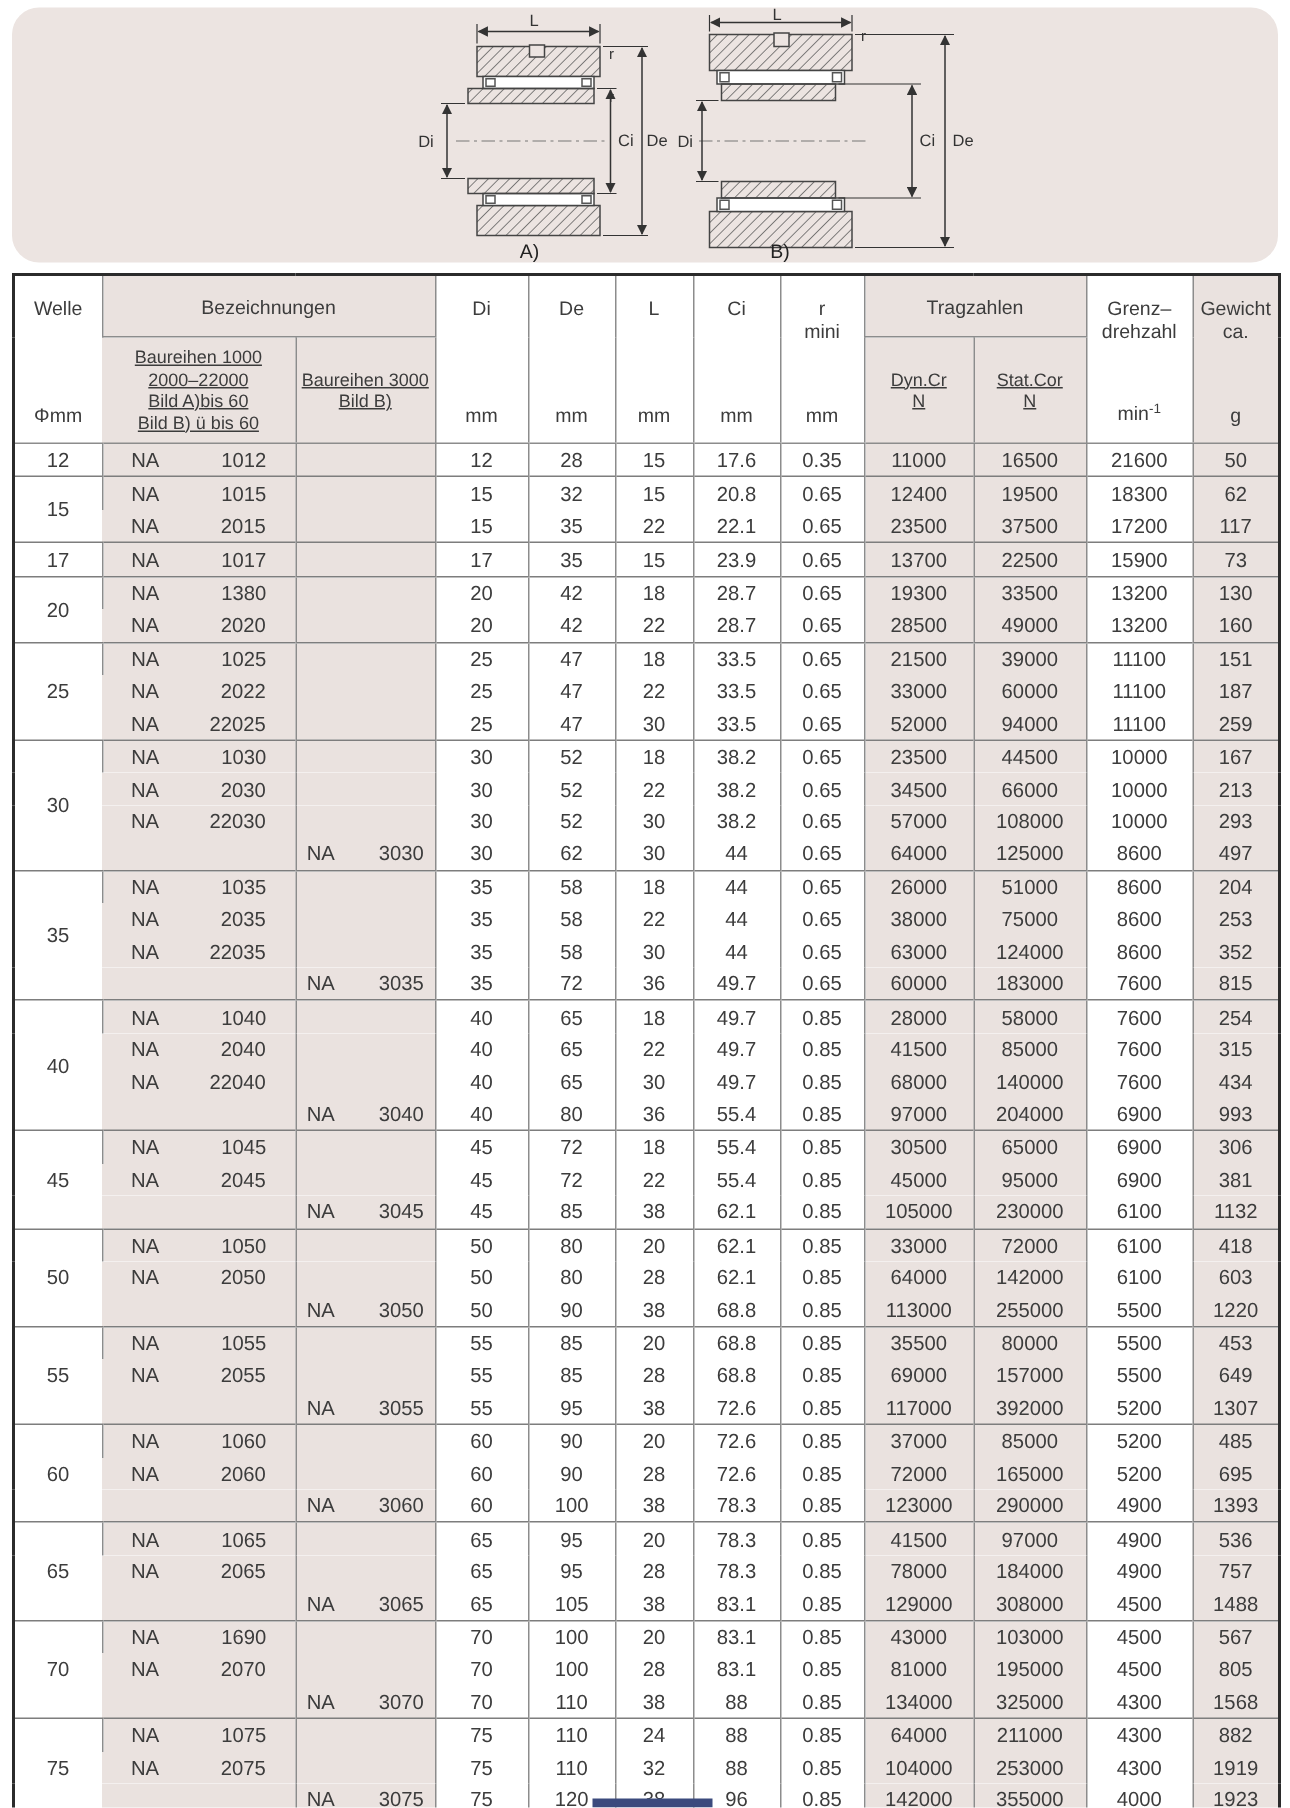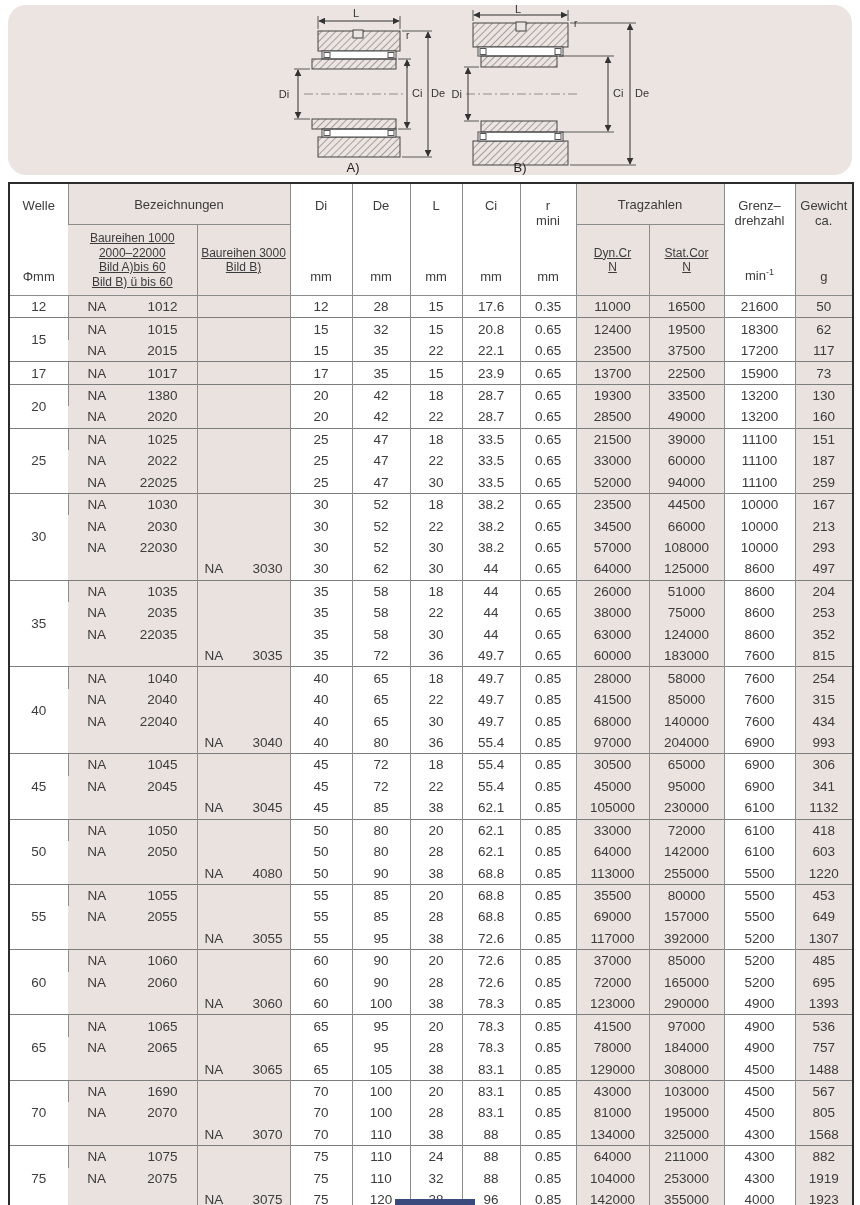--- a/index.html
+++ b/index.html
@@ -607,21 +607,21 @@
           </span></td>
         <td class="shaded"></td>
         <td class="">45</td>
         <td class="">72</td>
         <td class="">22</td>
         <td class="">55.4</td>
         <td class="">0.85</td>
         <td class="shaded">45000</td>
         <td class="shaded">95000</td>
         <td class="">6900</td>
-        <td class="shaded">341</td>
+        <td class="shaded">381</td>
       </tr>
       <tr>
         <td class="shaded"></td>
         <td class="shaded"><span class="desig desig-3000">
             <span>NA</span>
             <span>3045</span>
           </span></td>
         <td class="">45</td>
         <td class="">85</td>
         <td class="">38</td>
@@ -662,21 +662,21 @@
         <td class="">0.85</td>
         <td class="shaded">64000</td>
         <td class="shaded">142000</td>
         <td class="">6100</td>
         <td class="shaded">603</td>
       </tr>
       <tr>
         <td class="shaded"></td>
         <td class="shaded"><span class="desig desig-3000">
             <span>NA</span>
-            <span>4080</span>
+            <span>3050</span>
           </span></td>
         <td class="">50</td>
         <td class="">90</td>
         <td class="">38</td>
         <td class="">68.8</td>
         <td class="">0.85</td>
         <td class="shaded">113000</td>
         <td class="shaded">255000</td>
         <td class="">5500</td>
         <td class="shaded">1220</td>

